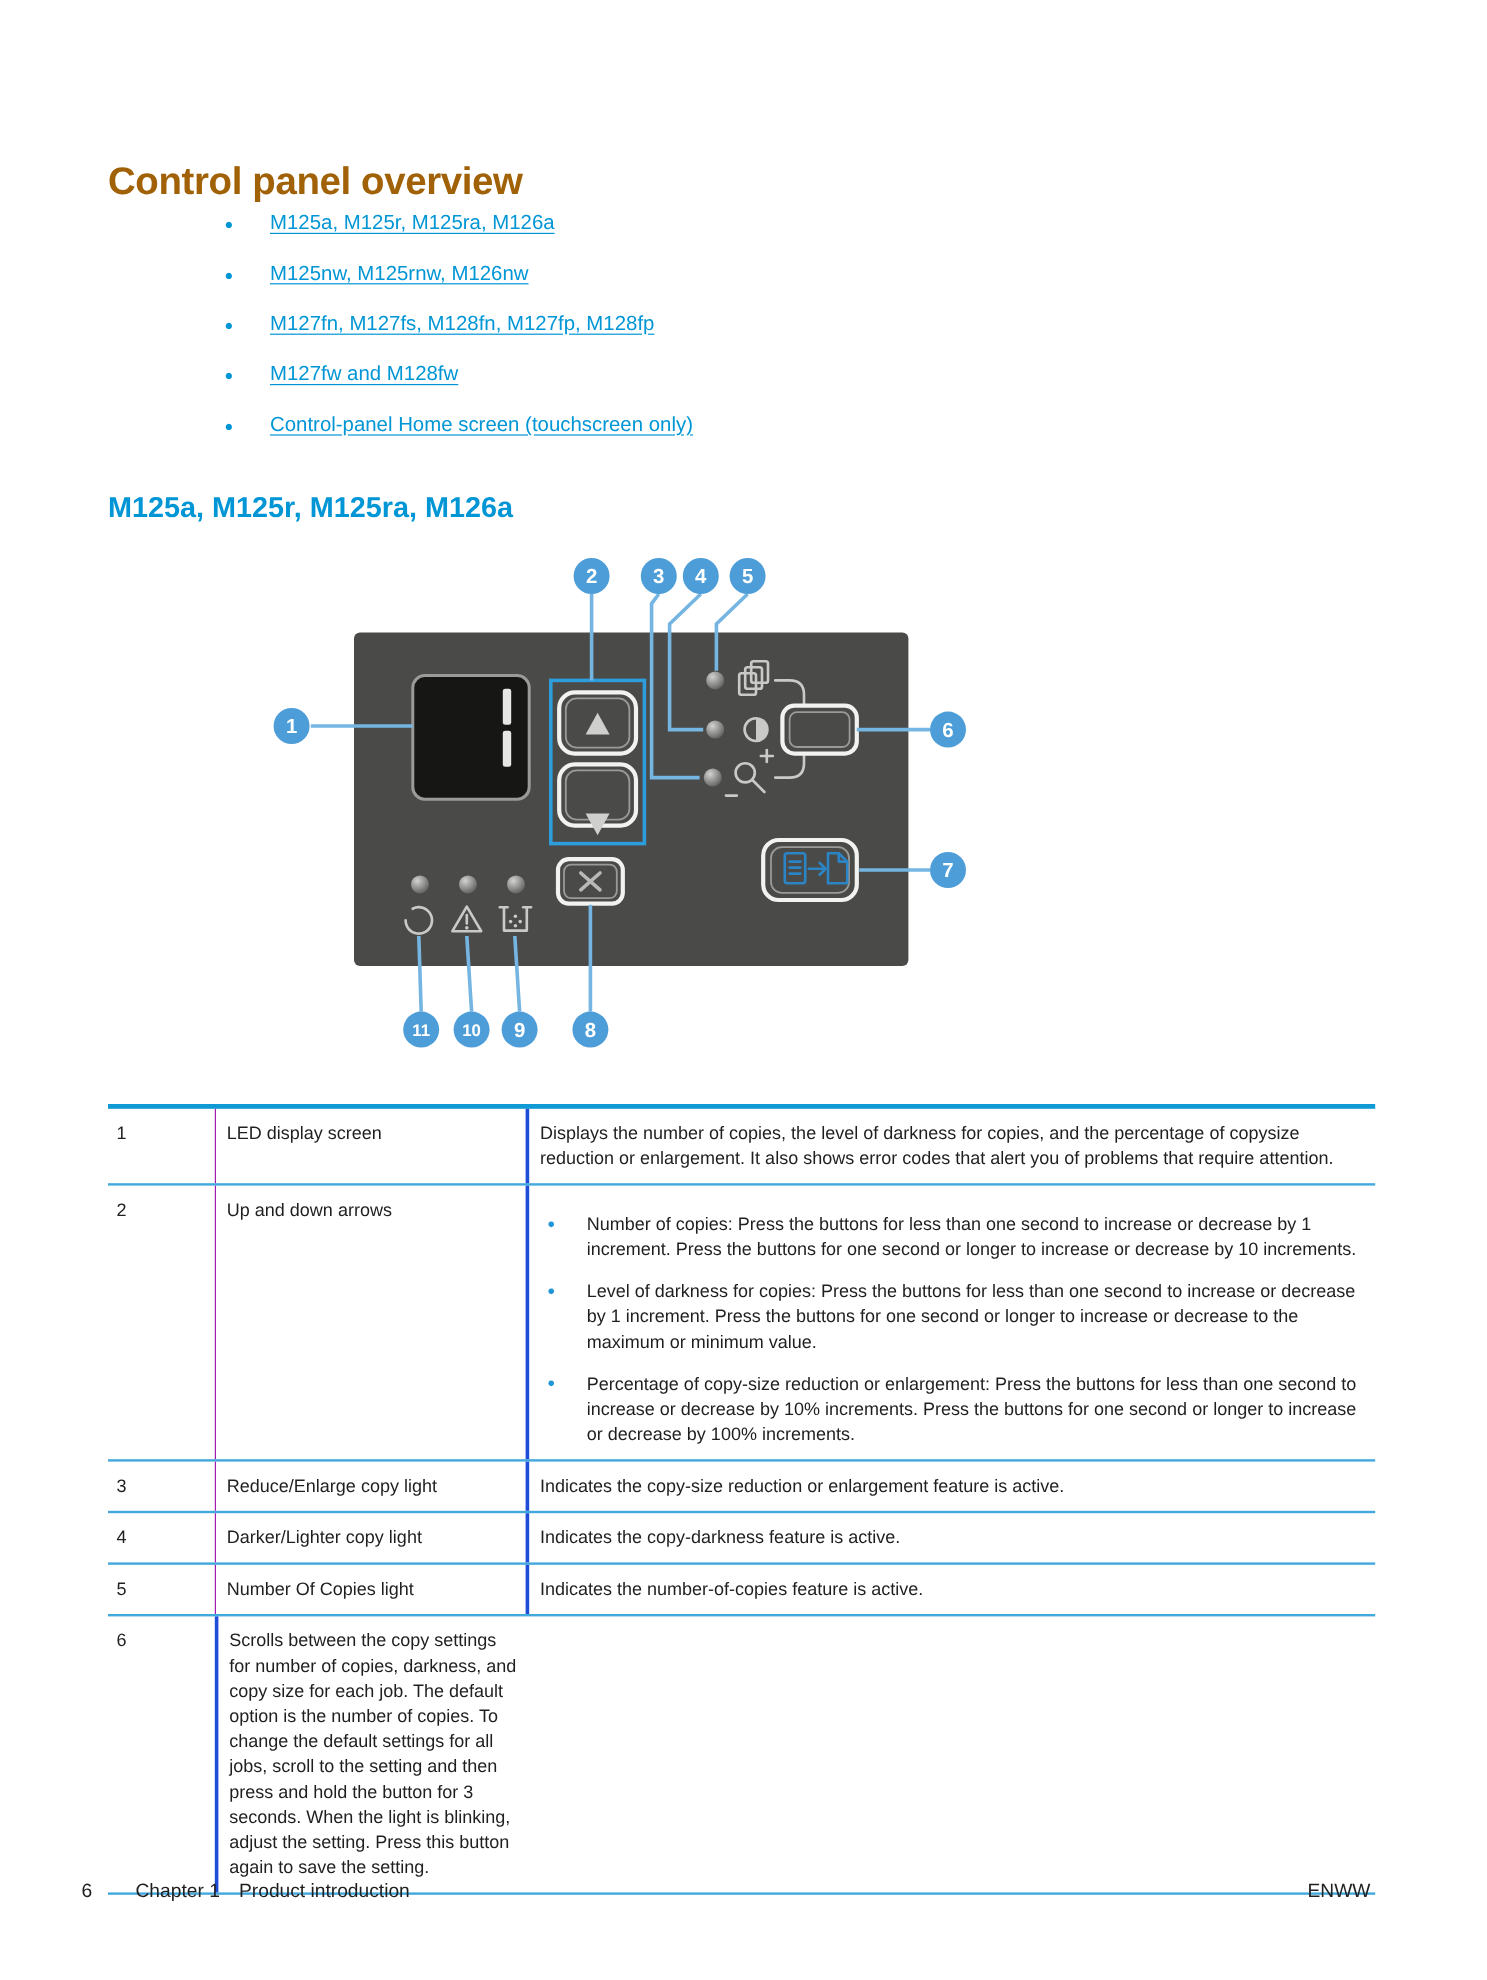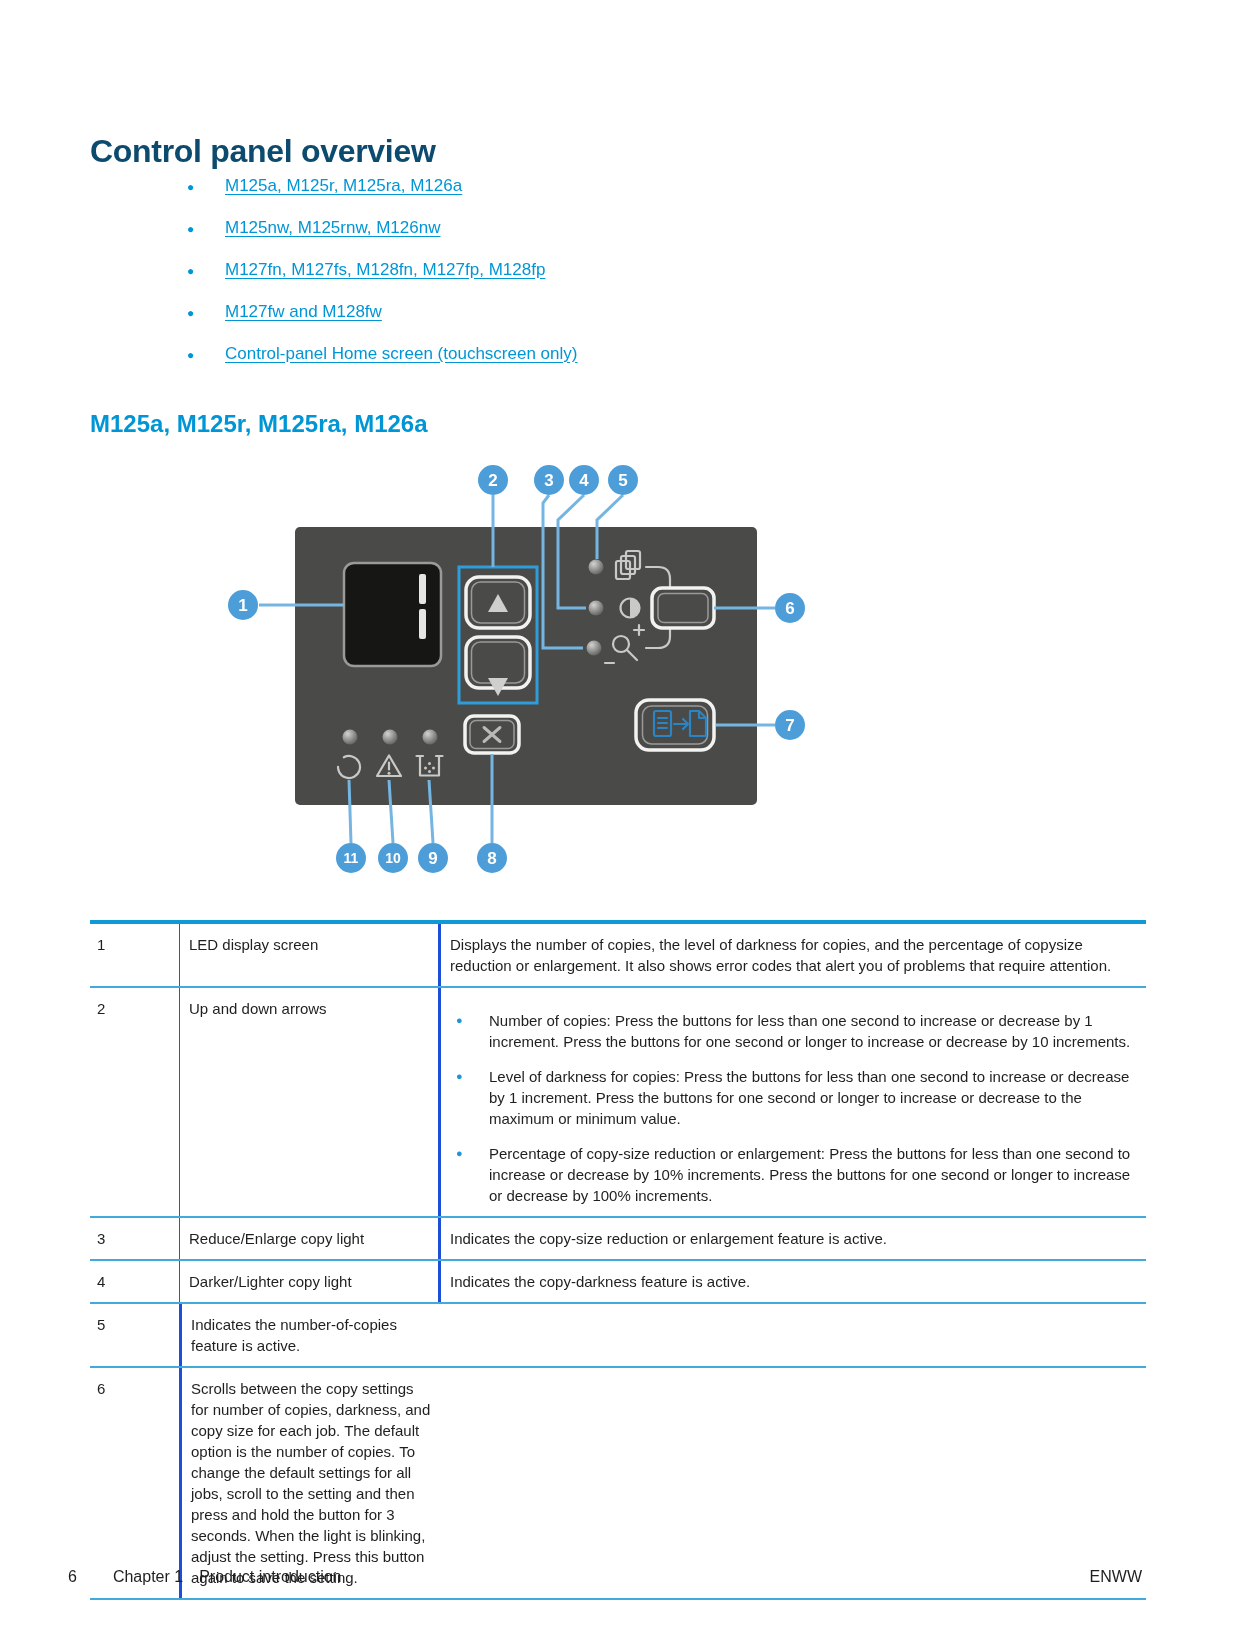--- a/index.html
+++ b/index.html
@@ -2,21 +2,21 @@
 <html><head>
 <meta charset="utf-8">
 <style>
   html,body{margin:0;padding:0;}
   body{
     width:1239px;height:1650px;background:#ffffff;position:relative;overflow:hidden;
     font-family:"Liberation Sans",sans-serif;color:#1f1f1f;
   }
   .title{
     position:absolute;top:112px;left:90px;font-size:32px;font-weight:700;
-    color:#0c4a6e;letter-spacing:-0.3px;
+    color:#a16207;letter-spacing:-0.3px;
   }
   .toc{position:absolute;top:176px;left:187px;}
   .toc-item{display:flex;align-items:baseline;line-height:20px;margin-bottom:21px;}
   .toc-bullet{color:#0096d6;font-size:12px;width:38px;flex:0 0 38px;}
   .toc-link{color:#0096d6;font-size:17px;text-decoration:underline;text-underline-offset:3px;}
   .h2{
     position:absolute;top:390px;left:90px;font-size:24px;font-weight:700;color:#0096d6;
   }
   svg.figure{position:absolute;top:440px;left:0;}
   .cline{stroke:#74b5e2;stroke-width:3;fill:none;}
@@ -285,20 +285,21 @@
   <div class="row">
     <div class="cell num">4</div>
     <div class="cell name">Darker/Lighter copy light</div>
     <div class="cell desc">
         <p>Indicates the copy-darkness feature is active.</p>
       </div>
   </div>
 
   <div class="row">
     <div class="cell num">5</div>
+    <div class="cell name">Number Of Copies light</div>
     <div class="cell desc">
         <p>Indicates the number-of-copies feature is active.</p>
       </div>
   </div>
 
   <div class="row">
     <div class="cell num">6</div>
     <div class="cell desc">
         <p>Scrolls between the copy settings for number of copies, darkness, and copy size for each job. The default option is the number of copies. To change the default settings for all jobs, scroll to the setting and then press and hold the button for 3 seconds. When the light is blinking, adjust the setting. Press this button again to save the setting.</p>
       </div>

